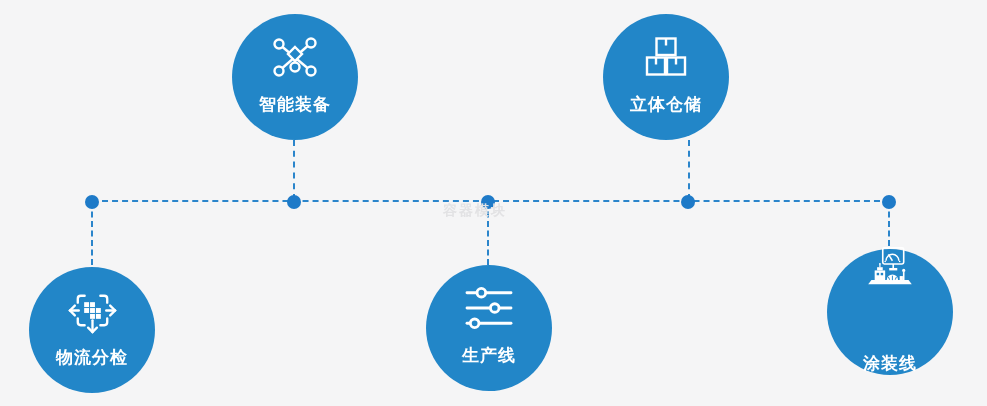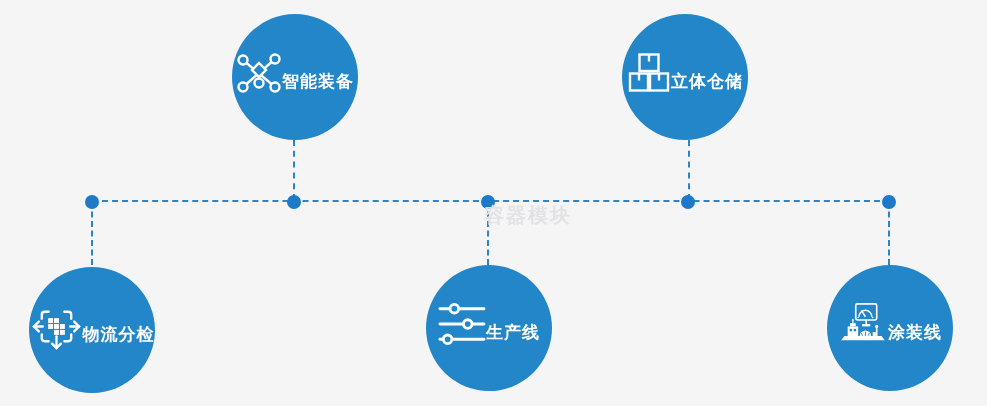--- a/index.html
+++ b/index.html
@@ -2,49 +2,49 @@
 <html><head>
 <meta charset="utf-8">
 <style>
   html,body{margin:0;padding:0;}
   body{font-family:"Liberation Sans",sans-serif;}
   .stage{
     position:relative;width:987px;height:406px;background:#f5f5f6;overflow:hidden;
   }
   .node{
     position:absolute;width:126px;height:126px;border-radius:50%;
-    background:#2286c8;display:flex;flex-direction:row;align-items:center;justify-content:center;
+    background:#2286c8;display:flex;flex-direction:column;align-items:center;justify-content:center;
   }
   .node .iconwrap{height:54px;display:flex;align-items:center;justify-content:center;margin-top:-8px;}
   .node .label{
     margin-top:9px;color:#ffffff;font-size:17px;font-weight:bold;letter-spacing:1px;white-space:nowrap;
   }
   .h-line{position:absolute;left:92px;top:200px;width:798px;height:0;border-top:2px dashed #2b85cb;}
   .v-line{position:absolute;width:0;border-left:2px dashed #2b85cb;}
   .v-smart{left:293px;top:140px;height:60px;}
   .v-warehouse{left:688px;top:140px;height:60px;}
   .v-logistics{left:91px;top:202px;height:63px;}
   .v-production{left:487px;top:202px;height:63px;}
   .v-painting{left:888px;top:202px;height:63px;}
   .dot{position:absolute;top:195px;width:14px;height:14px;border-radius:50%;background:#1e7ac8;}
   .dot-1{left:85px;}
   .dot-2{left:287px;}
   .dot-3{left:481px;}
   .dot-4{left:681px;}
   .dot-5{left:882px;}
   .watermark{
-    position:absolute;left:443px;top:202px;font-size:20px;font-weight:bold;
-    color:#e2e2e4;letter-spacing:2px;user-select:none;white-space:nowrap;margin-left:41px;
+    position:absolute;left:443px;top:202px;font-size:14px;font-weight:bold;
+    color:#e2e2e4;letter-spacing:2px;user-select:none;white-space:nowrap;
   }
   
   .n-smart{left:232px;top:14px;}
-  .n-warehouse{left:622px;top:14px;}
+  .n-warehouse{left:603px;top:14px;}
   .n-logistics{left:29px;top:267px;}
   .n-production{left:426px;top:265px;text-align:center;}
-  .n-painting{left:827px;top:265px;}
+  .n-painting{left:827px;top:249px;justify-content:space-between;}
   svg{display:block;}
 </style>
 </head>
 <body>
 
 <div class="stage">
 
   <div class="h-line"></div>
   <div class="v-line v-smart"></div>
   <div class="v-line v-warehouse"></div>

